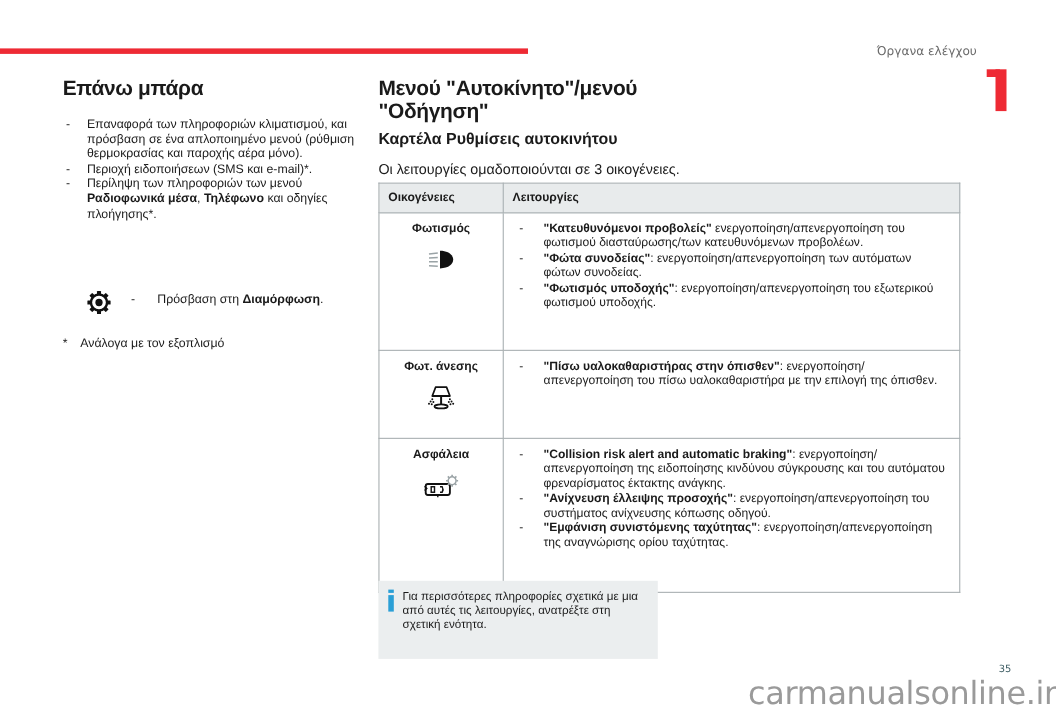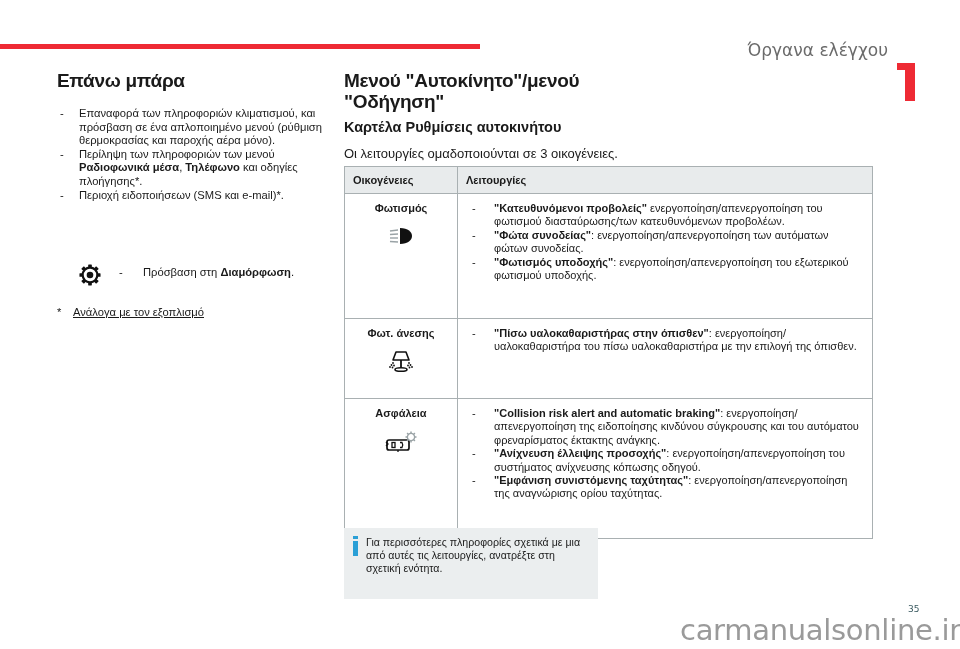--- a/index.html
+++ b/index.html
@@ -1,33 +1,33 @@
 <!DOCTYPE html>
 <html><head>
 <meta charset="utf-8">
 <style>
   html, body { margin:0; padding:0; background:#ffffff; }
   body { width:960px; height:649px; position:relative; overflow:hidden; font-family:"Liberation Sans", sans-serif; color:#1a1a1a; }
   .redbar { position:absolute; left:0; top:44px; width:480px; height:5px; background:#ee2a34; }
-  .chapter-title { position:absolute; right:72px; top:40px; font-size:17px; color:#6b6b6b; font-family:"DejaVu Sans", sans-serif;margin-left:44px; }
+  .chapter-title { position:absolute; right:72px; top:40px; font-size:11px; color:#6b6b6b; font-family:"DejaVu Sans", sans-serif;margin-left:44px; }
   .chapter-num { position:absolute; left:897px; top:63px; width:20px; height:38px; }
   .chapter-num .stem { position:absolute; left:8px; top:0; width:10px; height:38px; background:#ee2a34; }
   .chapter-num .flag { position:absolute; left:0; top:0; width:12px; height:7px; background:#ee2a34; }
 
   .left { position:absolute; left:57px; top:70px; width:270px; }
   h1 { margin:0; font-size:19px; font-weight:bold; font-family:"Liberation Sans Narrow","Liberation Sans", sans-serif; letter-spacing:-0.3px; }
   .intro { margin-top:15px; font-size:11.2px; line-height:13.6px; }
   ul.dash { list-style:none; margin:0; padding:0; }
   ul.dash li { position:relative; padding-left:22px; }
   ul.dash li::before { content:"-"; position:absolute; left:3px; }
   .gear-row { position:absolute; left:57px; top:262px; width:270px; height:30px; }
   .gear-row .gear { position:absolute; left:22px; top:2px; width:22px; height:22px; }
   .gear-row .txt { position:absolute; left:62px; top:4px; font-size:11.2px; }
   .gear-row .txt .d { display:inline-block; width:24px; }
-  .footnote { position:absolute; left:57px; top:306px; font-size:11.2px;text-decoration:underline; }
+  .footnote { position:absolute; left:57px; top:306px; font-size:11.2px; }
   .footnote .star { display:inline-block; width:16px; }
 
   .right { position:absolute; left:344px; top:70px; width:530px; }
   .right h1 { line-height:21px; }
   h2 { position:absolute; left:344px; top:119px; margin:0; font-size:14.5px; font-weight:bold; }
   .lead { position:absolute; left:344px; top:146px; font-size:13px; }
 
   table.fam { position:absolute; left:344px; top:166px; width:529px; border-collapse:collapse; font-size:11px; }
   table.fam td, table.fam th { border:1.5px solid #a9b0b2; vertical-align:top; }
   table.fam th { background:#e8ebec; text-align:left; font-weight:bold; height:26px; padding:0 8px; vertical-align:middle; }
@@ -57,22 +57,22 @@
 <div class="chapter-num">
   <div class="flag"></div>
   <div class="stem"></div>
 </div>
 
 <div class="left">
   <h1>Επάνω μπάρα</h1>
   <div class="intro">
     <ul class="dash">
       <li>Επαναφορά των πληροφοριών κλιματισμού, και πρόσβαση σε ένα απλοποιημένο μενού (ρύθμιση θερμοκρασίας και παροχής αέρα μόνο).</li>
+      <li>Περιοχή ειδοποιήσεων (SMS και e-mail)*.</li>
       <li><span>Περίληψη των πληροφοριών των μενού </span><b>Ραδιοφωνικά μέσα</b><span>, </span><b>Τηλέφωνο</b><span> και οδηγίες πλοήγησης*.</span></li>
-      <li>Περιοχή ειδοποιήσεων (SMS και e-mail)*.</li>
     </ul>
   </div>
 </div>
 
 <div class="gear-row">
   <svg class="gear" viewBox="0 0 24 24">
     <g fill="#111">
       <rect x="10" y="0.5" width="4" height="4" rx="0.5"></rect>
       <rect x="10" y="19.5" width="4" height="4" rx="0.5"></rect>
       <rect x="0.5" y="10" width="4" height="4" rx="0.5"></rect>
@@ -146,21 +146,21 @@
                 <circle cx="22.5" cy="14" r="0.9"></circle>
                 <circle cx="20" cy="14.5" r="0.9"></circle>
                 <circle cx="24" cy="16" r="0.9"></circle>
                 <circle cx="21.5" cy="16.5" r="0.9"></circle>
             </g>
           </svg>
         </div>
       </td>
       <td class="c2">
         <ul class="dash">
-          <li><b>"Πίσω υαλοκαθαριστήρας στην όπισθεν"</b><span>: ενεργοποίηση/υαλοκαθαριστήρα του πίσω υαλοκαθαριστήρα με την επιλογή της όπισθεν.</span></li>
+          <li><b>"Πίσω υαλοκαθαριστήρας στην όπισθεν"</b><span>: ενεργοποίηση/απενεργοποίηση του πίσω υαλοκαθαριστήρα με την επιλογή της όπισθεν.</span></li>
         </ul>
       </td>
     </tr>
     <tr class="r3">
       <td class="c1">
         <div>Ασφάλεια</div>
         <div class="icon-cell">
           <svg width="32" height="22" viewBox="0 0 32 22">
             <path d="M4 9 L22 9 Q24 9 24 11 L24 17 Q24 19 22 19 L4 19 Q2 19 2 17 L2 11 Q2 9 4 9 Z" fill="#fff" stroke="#111" stroke-width="1.7"></path>
             <path d="M1 11 L3 13 L1 15" fill="none" stroke="#111" stroke-width="1.3"></path>

